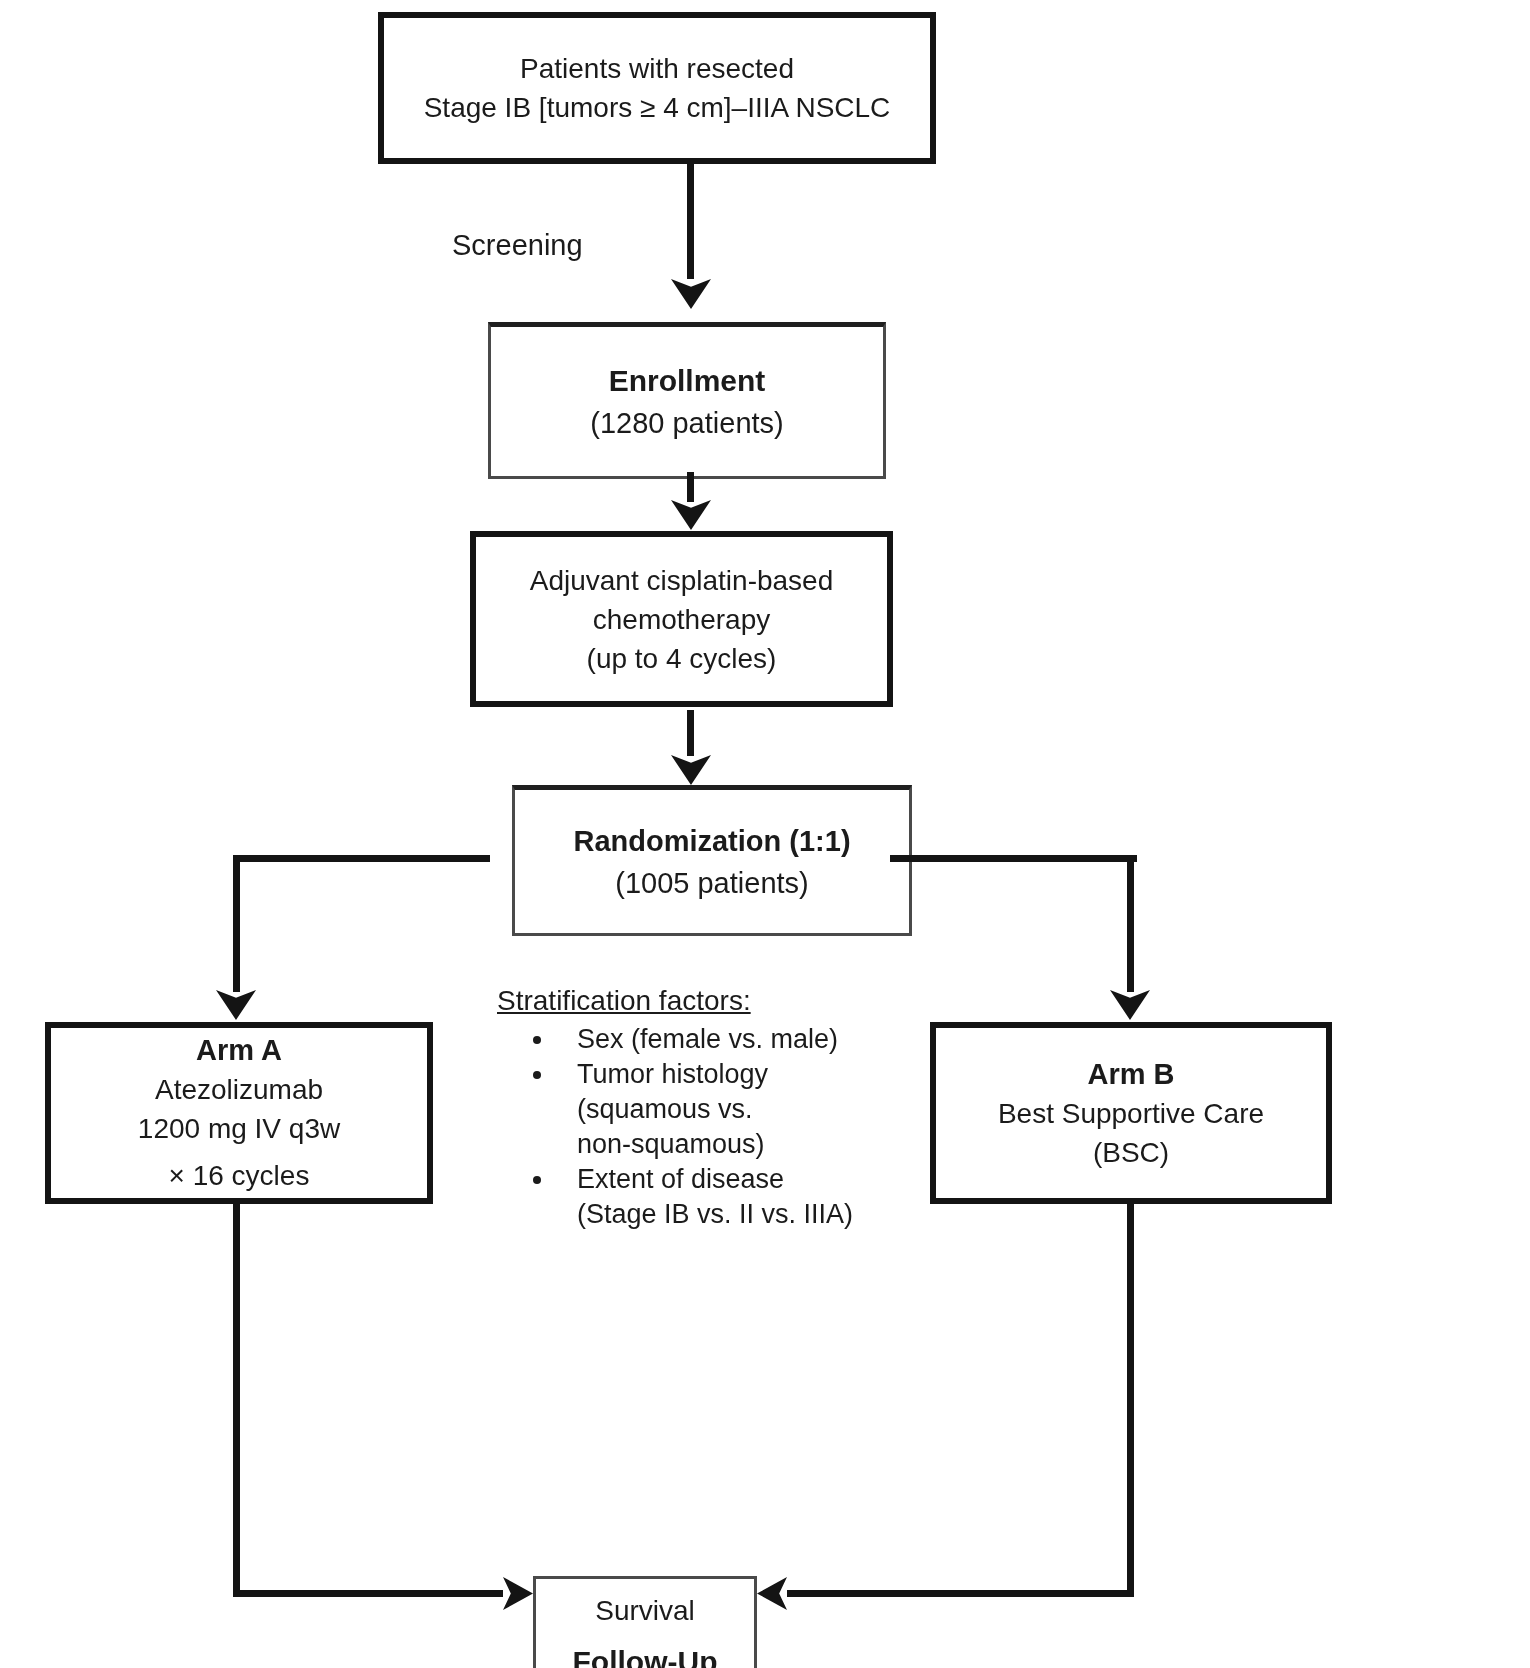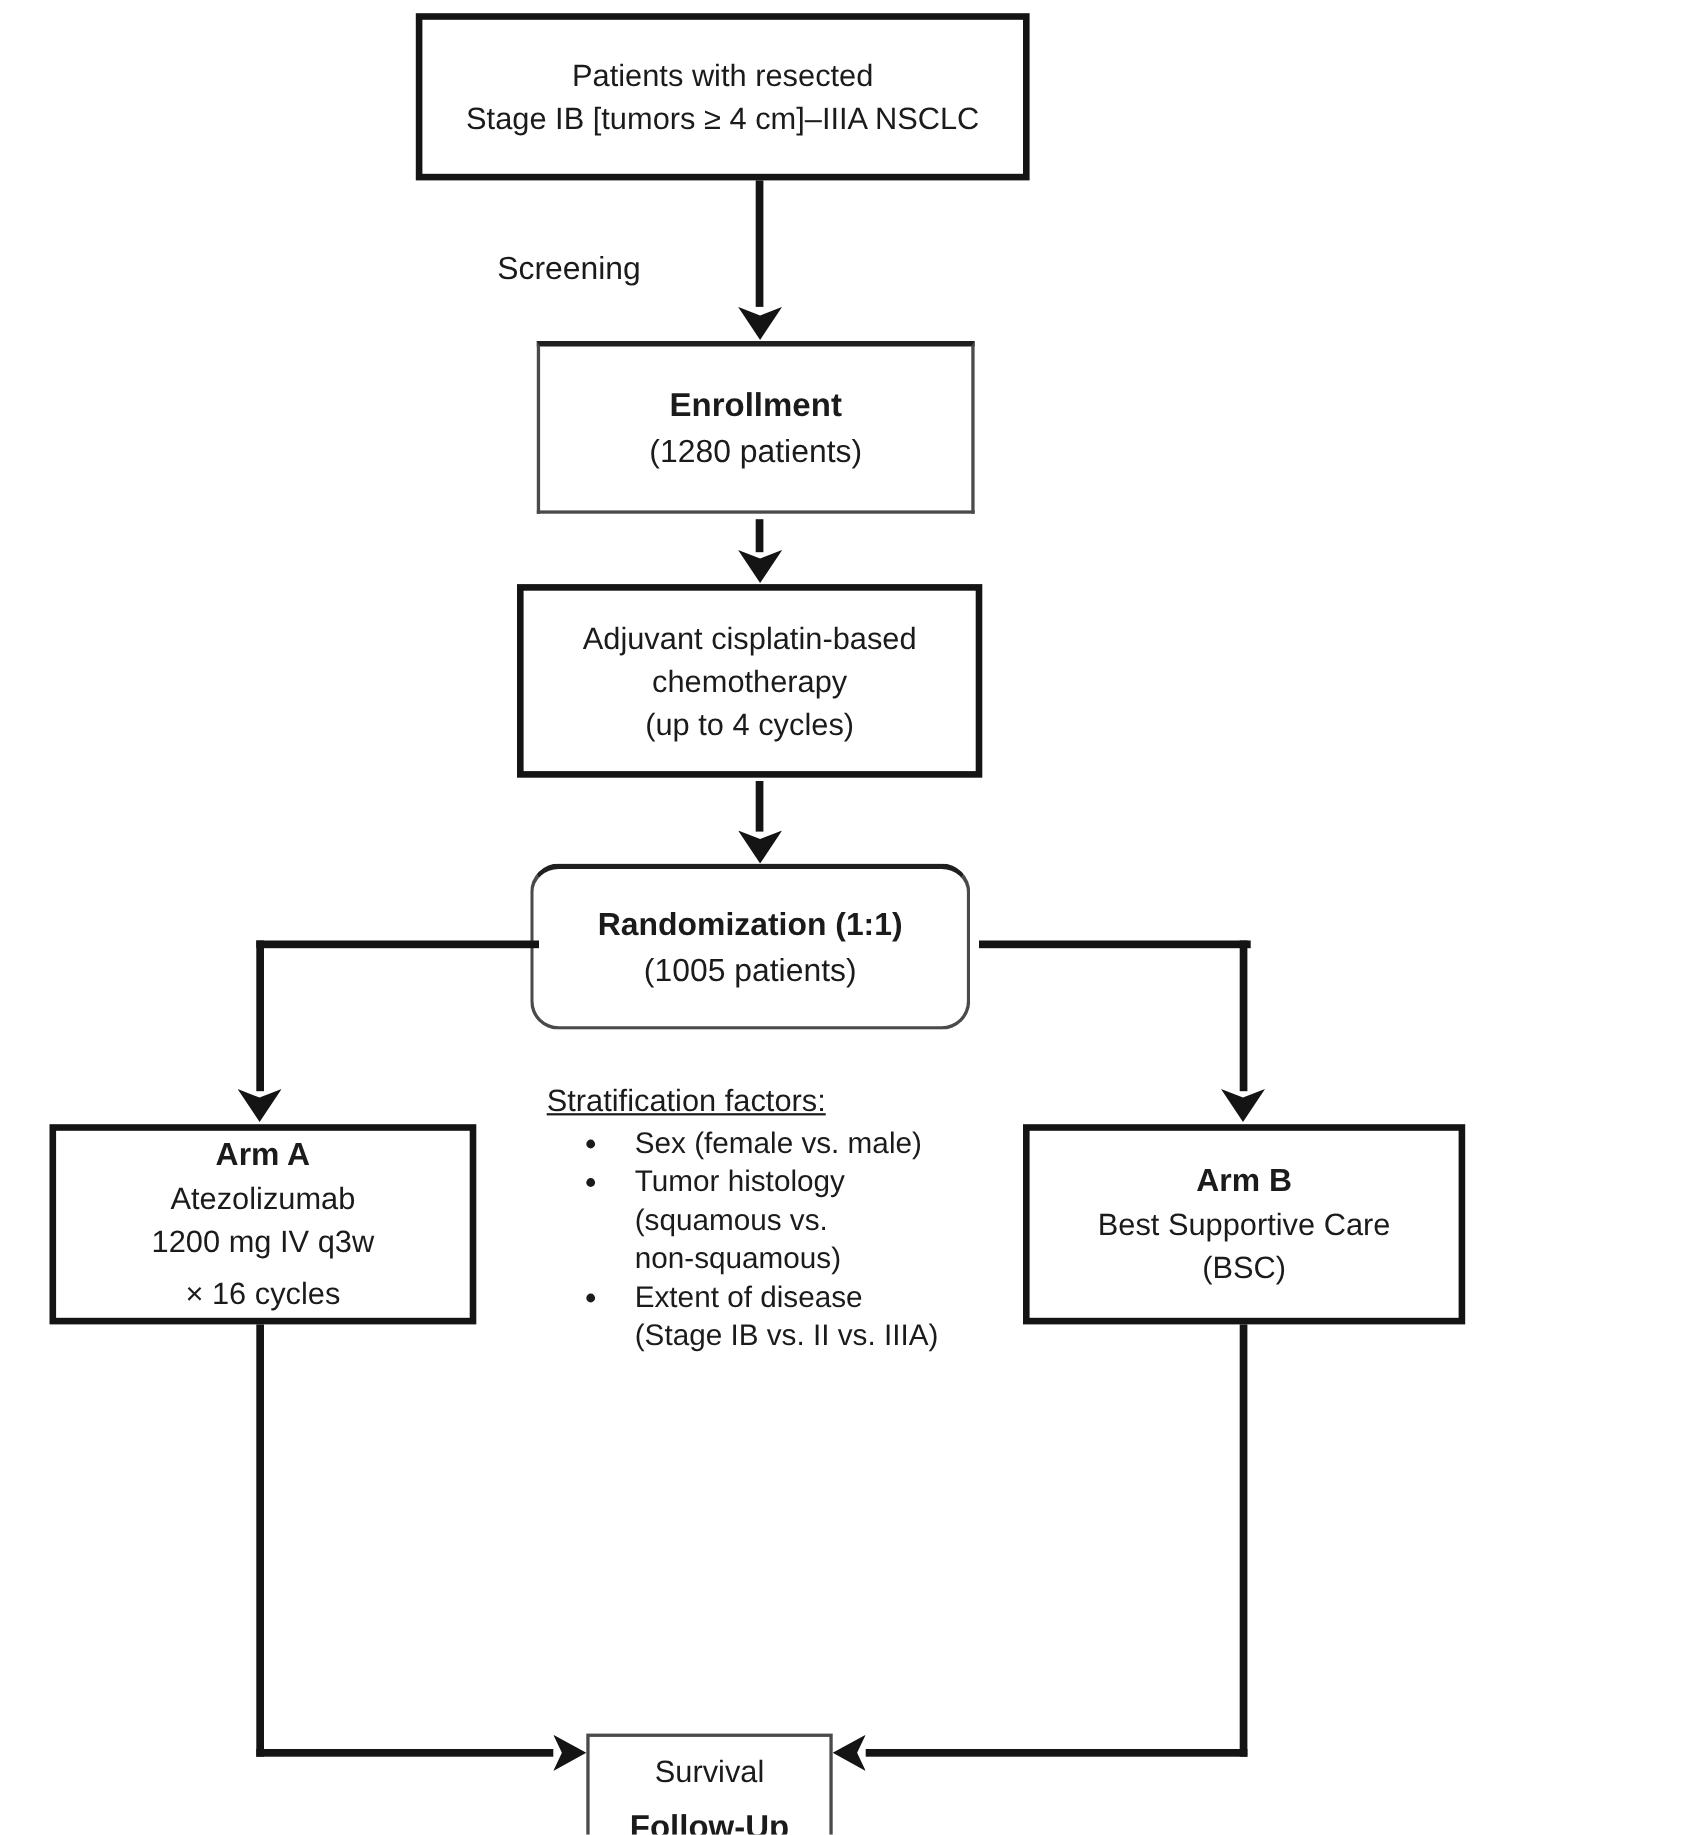--- a/index.html
+++ b/index.html
@@ -47,38 +47,38 @@
   <div class="box border-thick t28" style="left:378px;top:12px;width:558px;height:152px;">
     <div>Patients with resected</div>
     <div>Stage IB [tumors ≥ 4 cm]–IIIA NSCLC</div>
   </div>
 
   <div class="vline" style="left:687px;top:164px;width:7px;height:115px;"></div>
   <div class="ah ah-down" style="left:671px;top:279px;"></div>
 
   <div class="label" style="left:452px;top:229px;">Screening</div>
 
-  <div class="box border-thin t29" style="left:488px;top:310px;width:398px;height:157px;">
+  <div class="box border-thin t29" style="left:488px;top:322px;width:398px;height:157px;">
     <div class="bold" style="font-size:30px;">Enrollment</div>
     <div>(1280 patients)</div>
   </div>
 
   <div class="vline" style="left:687px;top:472px;width:7px;height:30px;"></div>
   <div class="ah ah-down" style="left:671px;top:500px;"></div>
 
   <div class="box border-thick t28" style="left:470px;top:531px;width:423px;height:176px;">
     <div>Adjuvant cisplatin-based</div>
     <div>chemotherapy</div>
     <div>(up to 4 cycles)</div>
   </div>
 
   <div class="vline" style="left:687px;top:710px;width:7px;height:46px;"></div>
   <div class="ah ah-down" style="left:671px;top:755px;"></div>
 
-  <div class="box border-thin t29" style="left:482px;top:785px;width:400px;height:151px;border-radius:26px;">
+  <div class="box border-thin t29" style="left:512px;top:785px;width:400px;height:151px;">
     <div class="bold">Randomization (1:1)</div>
     <div>(1005 patients)</div>
   </div>
 
   <div class="hline" style="left:233px;top:855px;width:257px;height:7px;"></div>
   <div class="hline" style="left:890px;top:855px;width:247px;height:7px;"></div>
   <div class="vline" style="left:233px;top:855px;width:7px;height:137px;"></div>
   <div class="vline" style="left:1127px;top:855px;width:7px;height:137px;"></div>
   <div class="ah ah-down" style="left:216px;top:990px;"></div>
   <div class="ah ah-down" style="left:1110px;top:990px;"></div>

